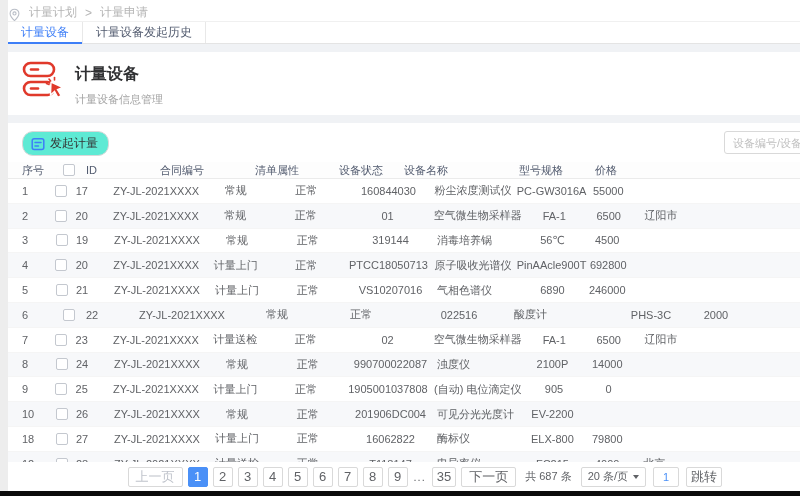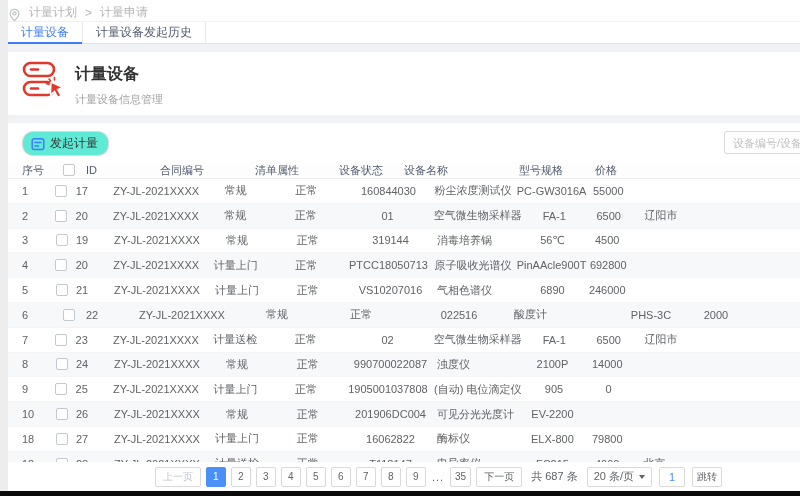--- a/index.html
+++ b/index.html
@@ -48,21 +48,21 @@
   .c-devno { width:110px; text-align:center; }
   .c-name { width:98px; text-align:left; }
   .c-model { width:78px; text-align:center; }
   .c-price { width:52px; text-align:center; }
   .c-vendor { width:200px; text-align:left; padding-left:14px; }
 
   .checkbox { width:12px; height:12px; border:1px solid #c4c8cf; border-radius:2px; background:#fff; display:inline-block; cursor:pointer; }
 
   
   .pager { position:absolute; left:0; right:0; bottom:0; height:29px; background:#fff; display:flex; align-items:center; justify-content:flex-end; gap:5px; padding-right:78px; font-size:11px; color:#606266; z-index:2; }
-  .pg-btn, .pg-nav, .pg-jump { height:20px; min-width:20px; border:1px solid #d9d9d9; border-radius:2px; background:#fff; font-size:10px; color:#606266; cursor:pointer; display:inline-flex; align-items:center; justify-content:center; padding:0 4px; font-family:inherit; }
+  .pg-btn, .pg-nav, .pg-jump { height:20px; min-width:20px; border:1px solid #d9d9d9; border-radius:2px; background:#fff; font-size:13px; color:#606266; cursor:pointer; display:inline-flex; align-items:center; justify-content:center; padding:0 4px; font-family:inherit; }
   .pg-nav { padding:0 7px; }
   .pg-nav.disabled { color:#c0c4cc; cursor:default; }
   .pg-btn.active { background:#4a90f7; border-color:#4a90f7; color:#fff; }
   .pg-ellipsis { color:#606266; padding:0 1px; letter-spacing:1px; }
   .pg-total { margin:0 4px; white-space:nowrap; }
   .pg-size { height:20px; border:1px solid #d9d9d9; border-radius:2px; display:inline-flex; align-items:center; gap:5px; padding:0 6px; cursor:pointer; white-space:nowrap; }
   .pg-size .arrow { width:0; height:0; border-left:3.5px solid transparent; border-right:3.5px solid transparent; border-top:4px solid #606266; display:inline-block; }
   .pg-input { width:26px; height:20px; border:1px solid #d9d9d9; border-radius:2px; text-align:center; font-size:11px; color:#4a90f7; outline:none; margin:0 2px; font-family:inherit; }
 
   .bottom-black { position:absolute; left:0; right:0; bottom:0; height:5px; background:#0b0b0b; z-index:9; }

